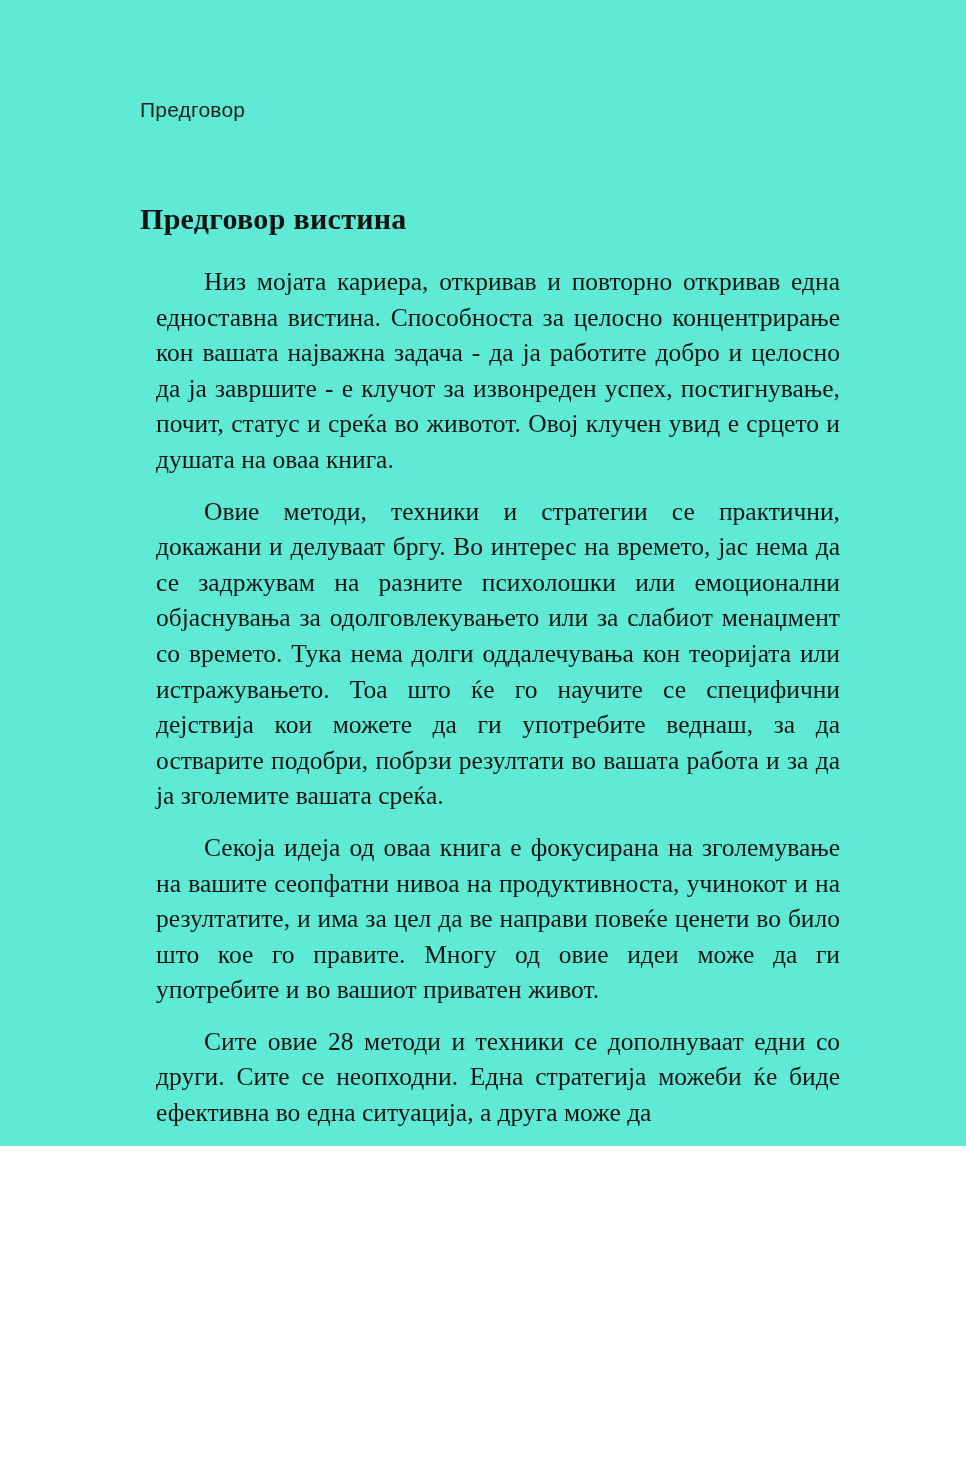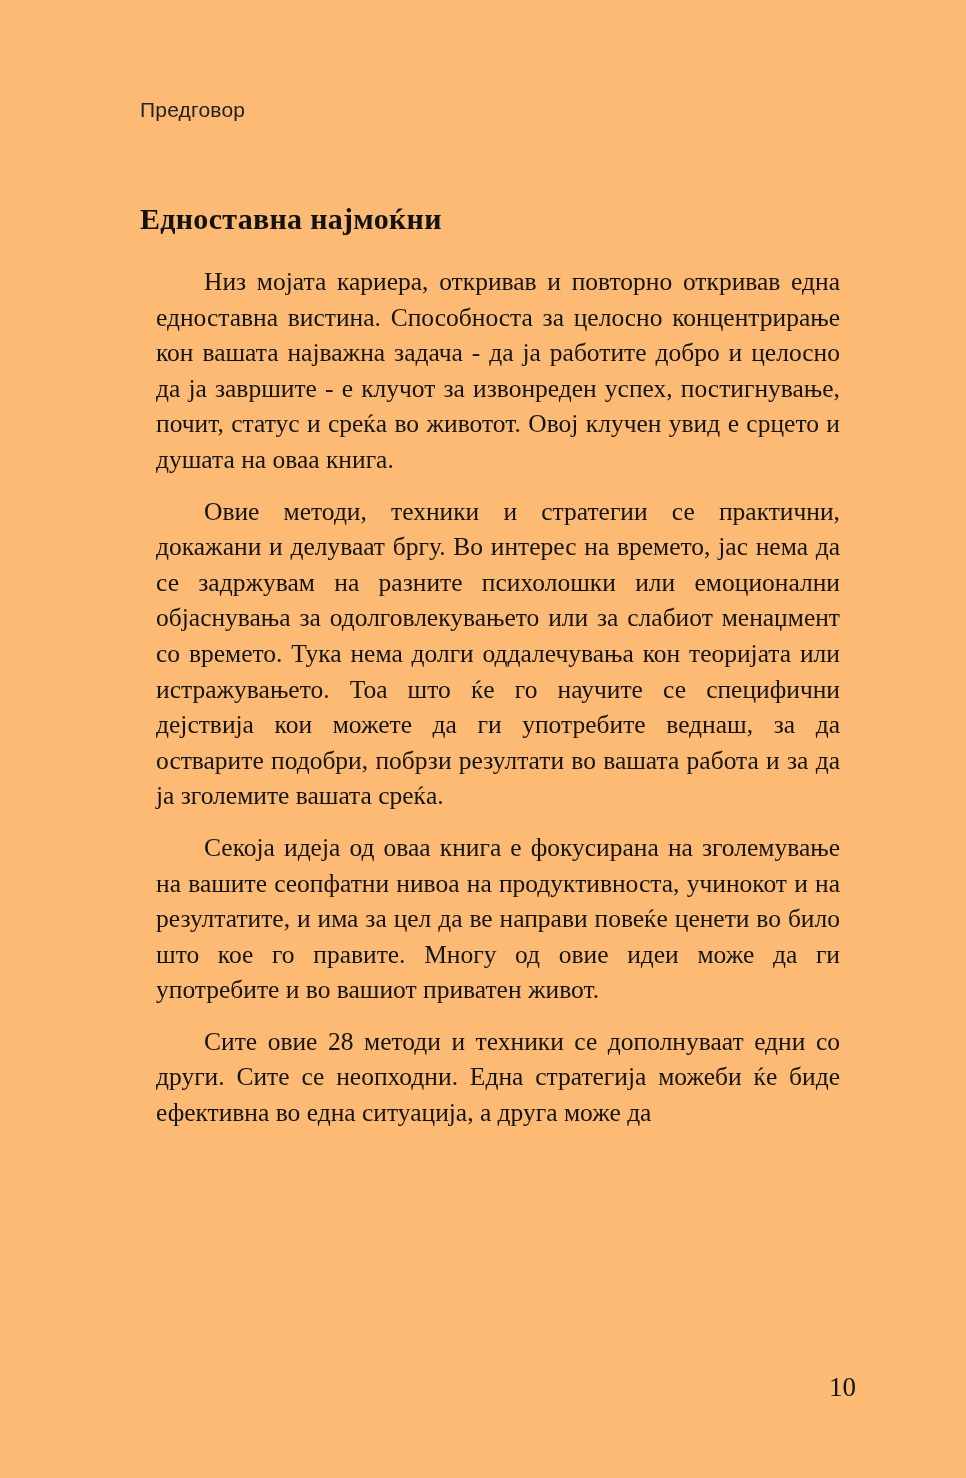--- a/index.html
+++ b/index.html
@@ -5,22 +5,22 @@
 <style>
   html, body {
     margin: 0;
     padding: 0;
     background: #ffffff;
   }
 
   .page {
     position: relative;
     width: 966px;
-    height: 1478px;
-    background: #fdba74;
+    height: 1146px;
+    background: #5eead4;
     overflow: hidden;
     box-sizing: border-box;
   }
 
   
   .running-head {
     position: absolute;
     left: 140px;
     top: 98px;
     font-family: "Liberation Sans", "DejaVu Sans", sans-serif;
@@ -78,21 +78,21 @@
     color: #141414;
   }
 </style>
 </head>
 <body>
 
 <div class="page">
 
   <div class="running-head">Предговор</div>
 
-  <h1 class="section-title">Едноставна најмоќни</h1>
+  <h1 class="section-title">Предговор вистина</h1>
 
   <div class="body-block">
     <p class="para">Низ мојата кариера, откривав и повторно откривав една едноставна вистина. Способноста за целосно концентрирање кон вашата најважна задача - да ја работите добро и целосно да ја завршите - е клучот за извонреден успех, постигнување, почит, статус и среќа во животот. Овој клучен увид е срцето и душата на оваа книга.</p>
     <p class="para">Овие методи, техники и стратегии се практични, докажани и делуваат бргу. Во интерес на времето, јас нема да се задржувам на разните психолошки или емоционални објаснувања за одолговлекувањето или за слабиот менаџмент со времето. Тука нема долги оддалечувања кон теоријата или истражувањето. Тоа што ќе го научите се специфични дејствија кои можете да ги употребите веднаш, за да остварите подобри, побрзи резултати во вашата работа и за да ја зголемите вашата среќа.</p>
     <p class="para">Секоја идеја од оваа книга е фокусирана на зголемување на вашите сеопфатни нивоа на продуктивноста, учинокот и на резултатите, и има за цел да ве направи повеќе ценети во било што кое го правите. Многу од овие идеи може да ги употребите и во вашиот приватен живот.</p>
     <p class="para">Сите овие 28 методи и техники се дополнуваат едни со други. Сите се неопходни. Една стратегија можеби ќе биде ефективна во една ситуација, а друга може да</p>
   </div>
 
   <div class="folio">10</div>
 

